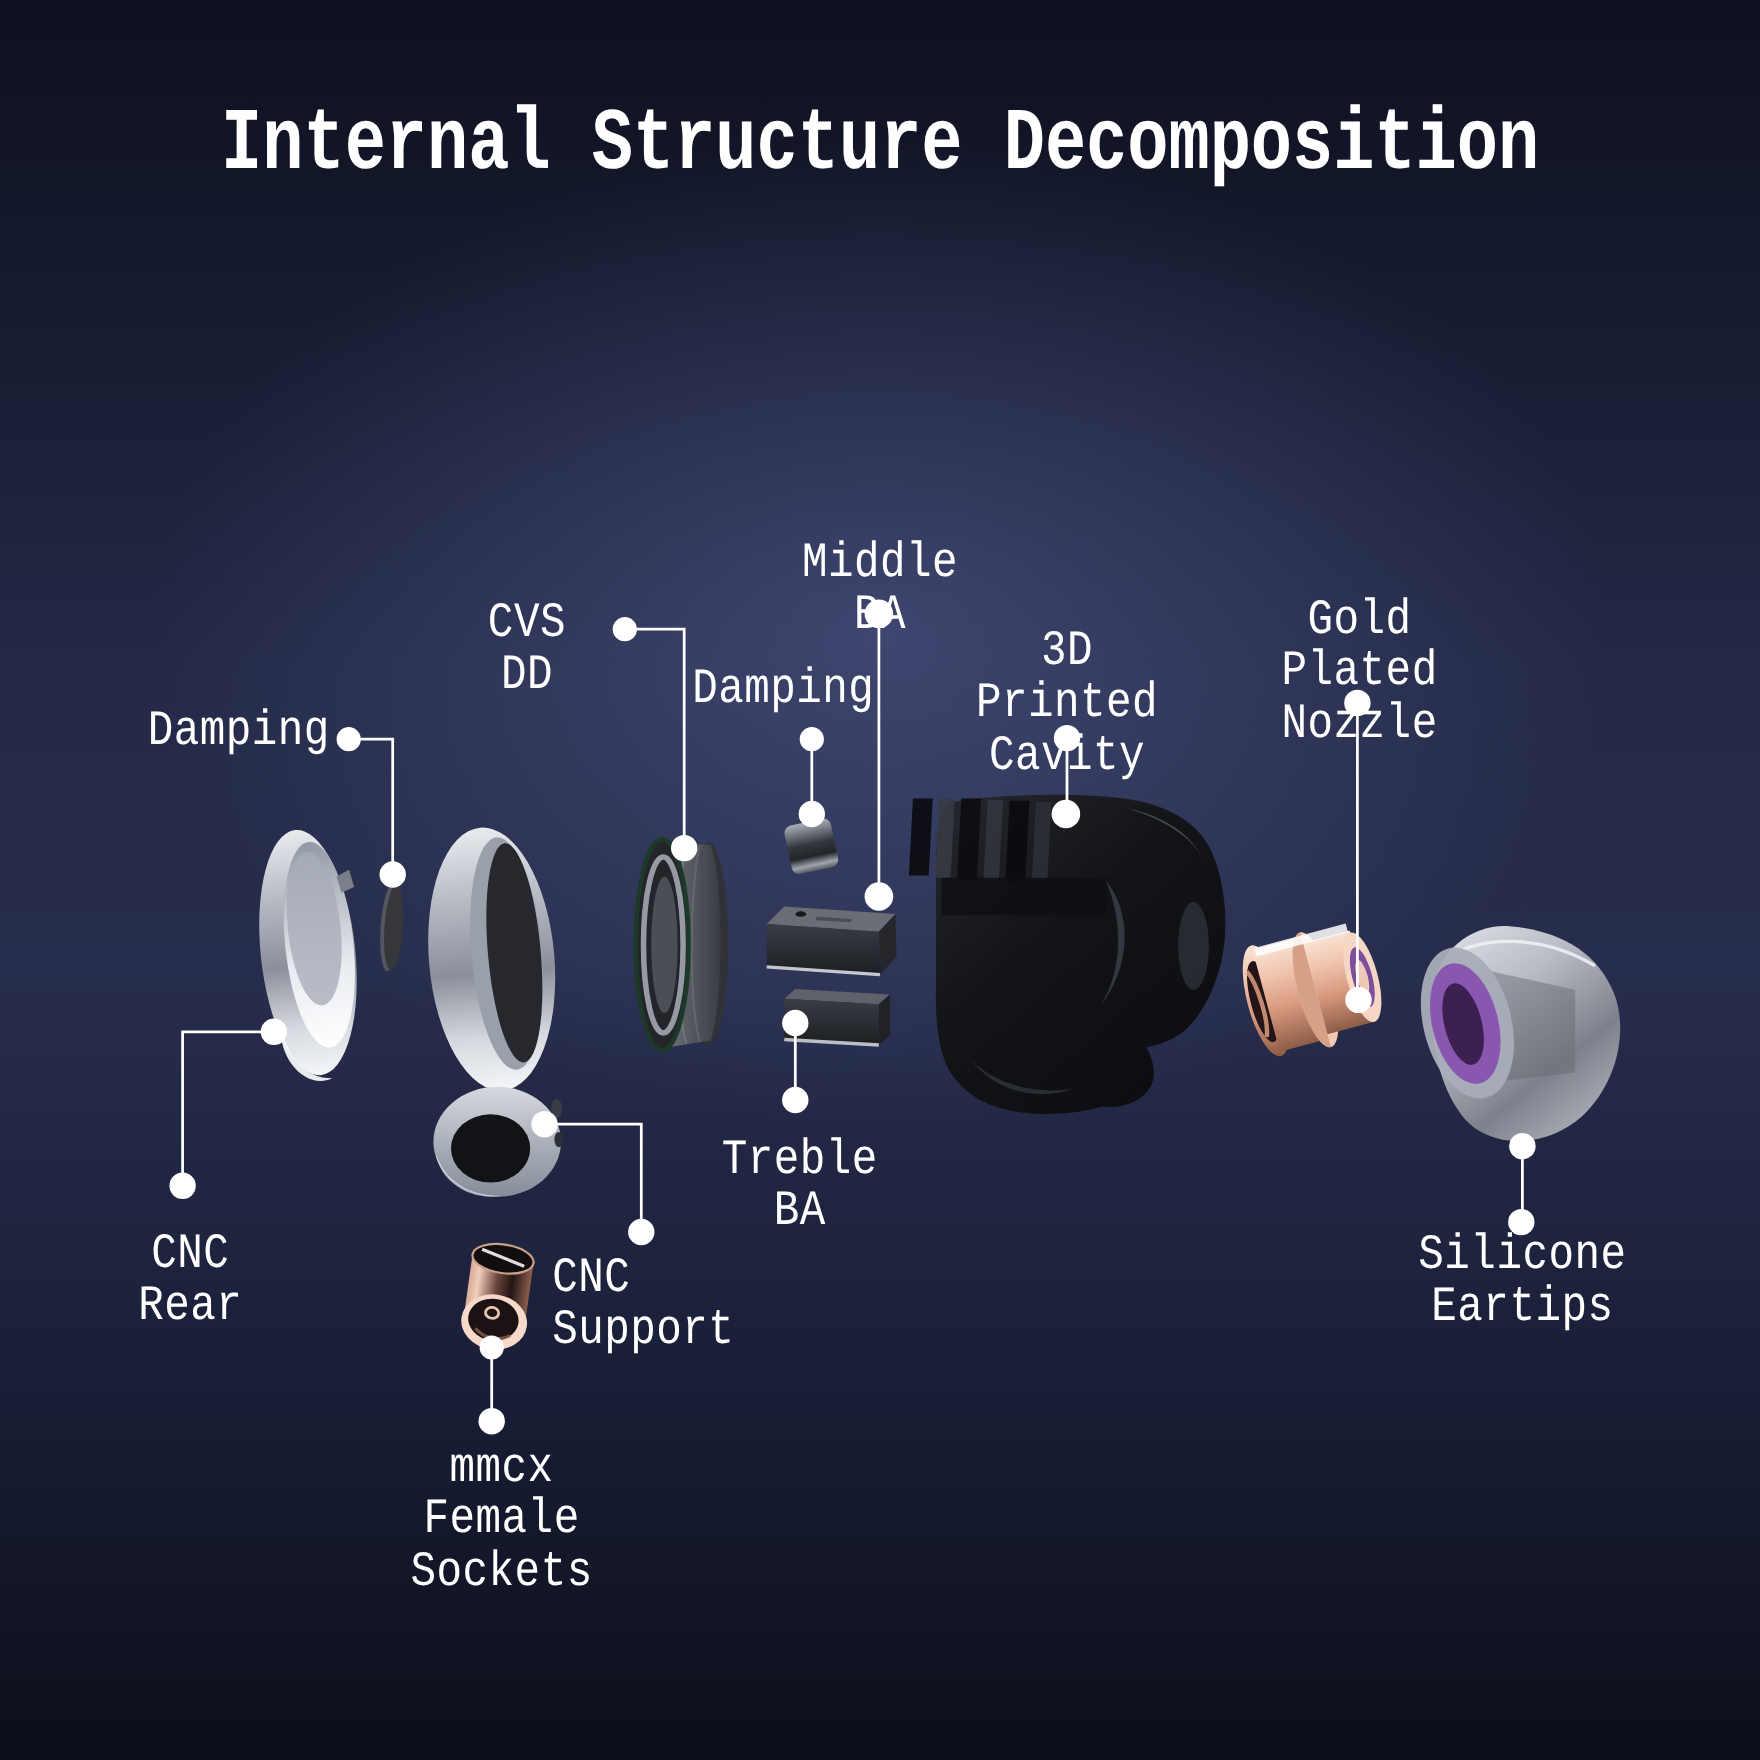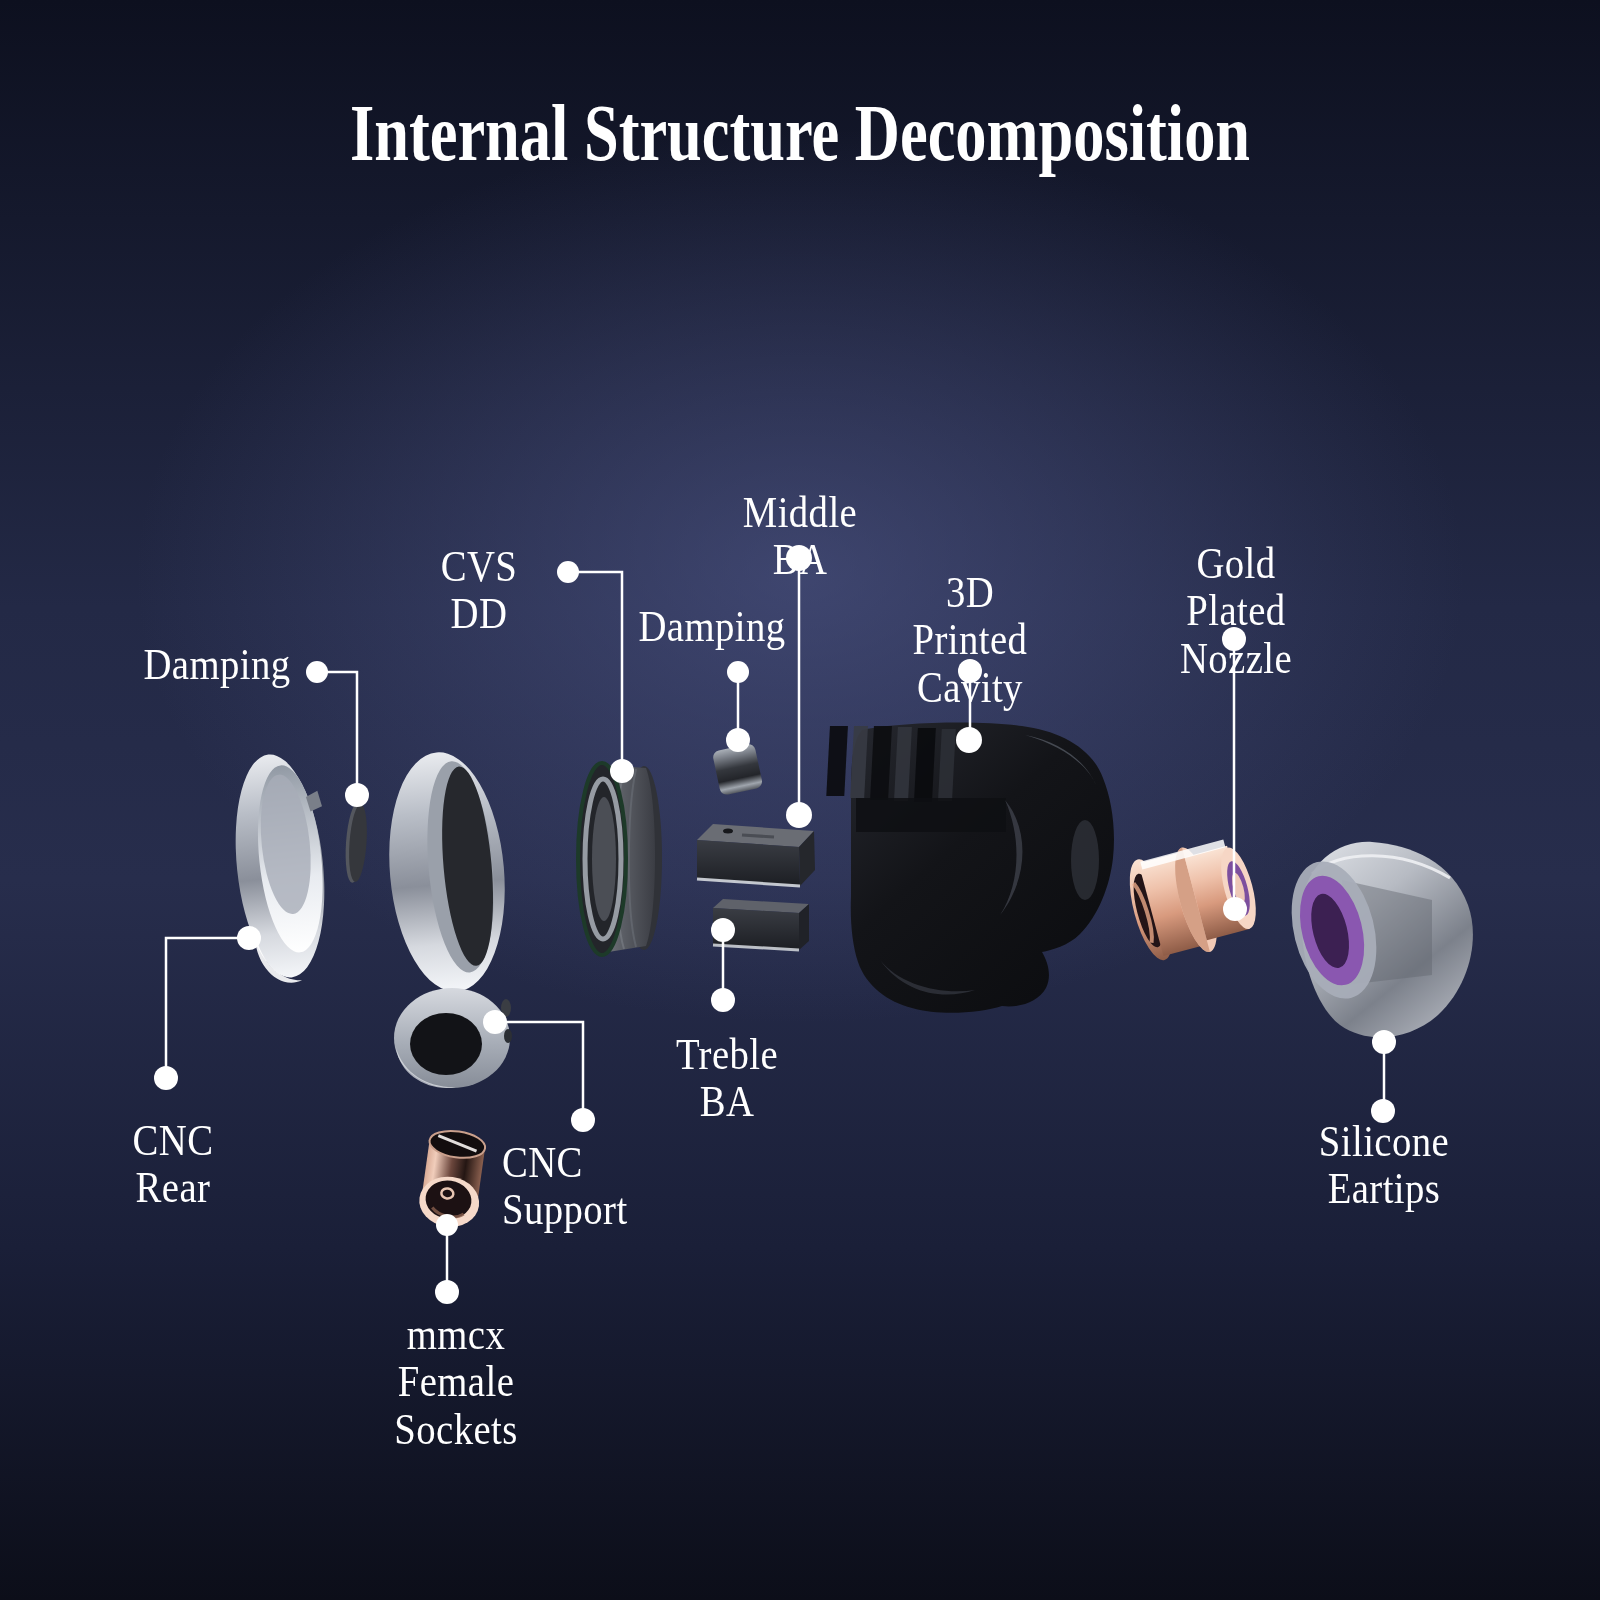--- a/index.html
+++ b/index.html
@@ -1,20 +1,20 @@
 <!DOCTYPE html>
 <html><head>
 <meta charset="utf-8">
 <style>
   html,body{margin:0;padding:0;background:#000;}
   #stage{
     position:relative;
     width:1600px;height:1600px;
     overflow:hidden;
-    font-family:Liberation Serif, serif;
+    font-family:Liberation Mono, monospace;
     background:
       radial-gradient(ellipse 950px 640px at 50% 36%, rgba(86,94,146,0.55), rgba(86,94,146,0) 70%),
       linear-gradient(180deg,#0d101f 0%,#232946 38%,#272d4c 55%,#1a1f38 78%,#0c0e19 100%);
   }
   #art{position:absolute;left:0;top:0;width:1600px;height:1600px;}
   .title-wrap{
     position:absolute;left:0;top:0;width:1600px;text-align:center;color:#fff;
   }
   .title-line{display:inline-block;white-space:nowrap;font-weight:700;line-height:1;}
   .title-line.l1{font-size:80px;transform:scaleX(0.78);transform-origin:center;}

